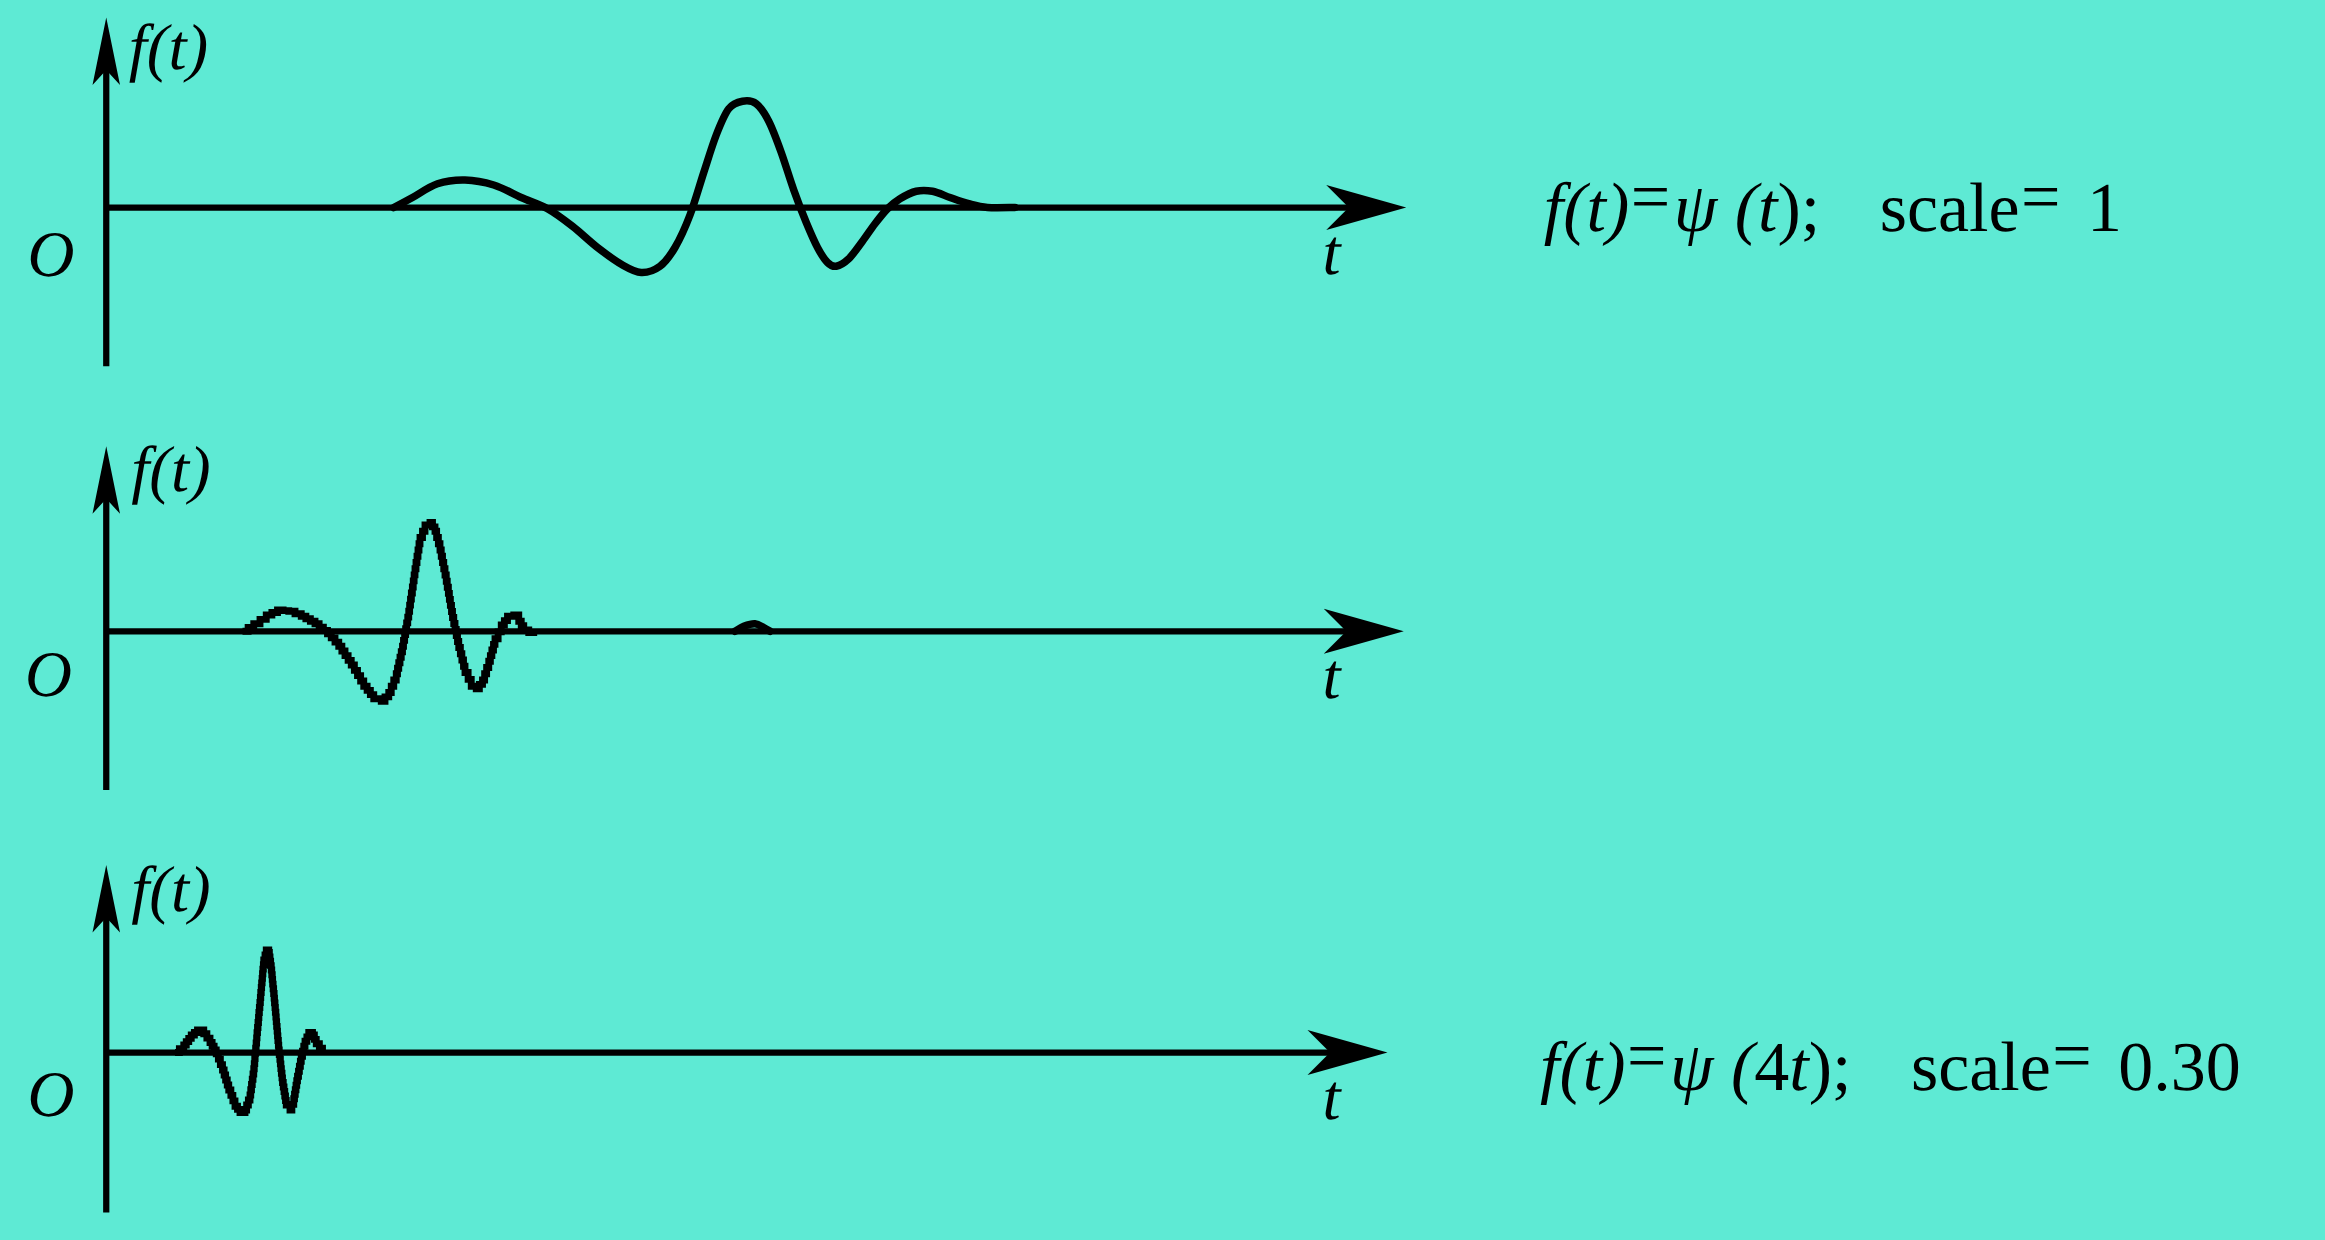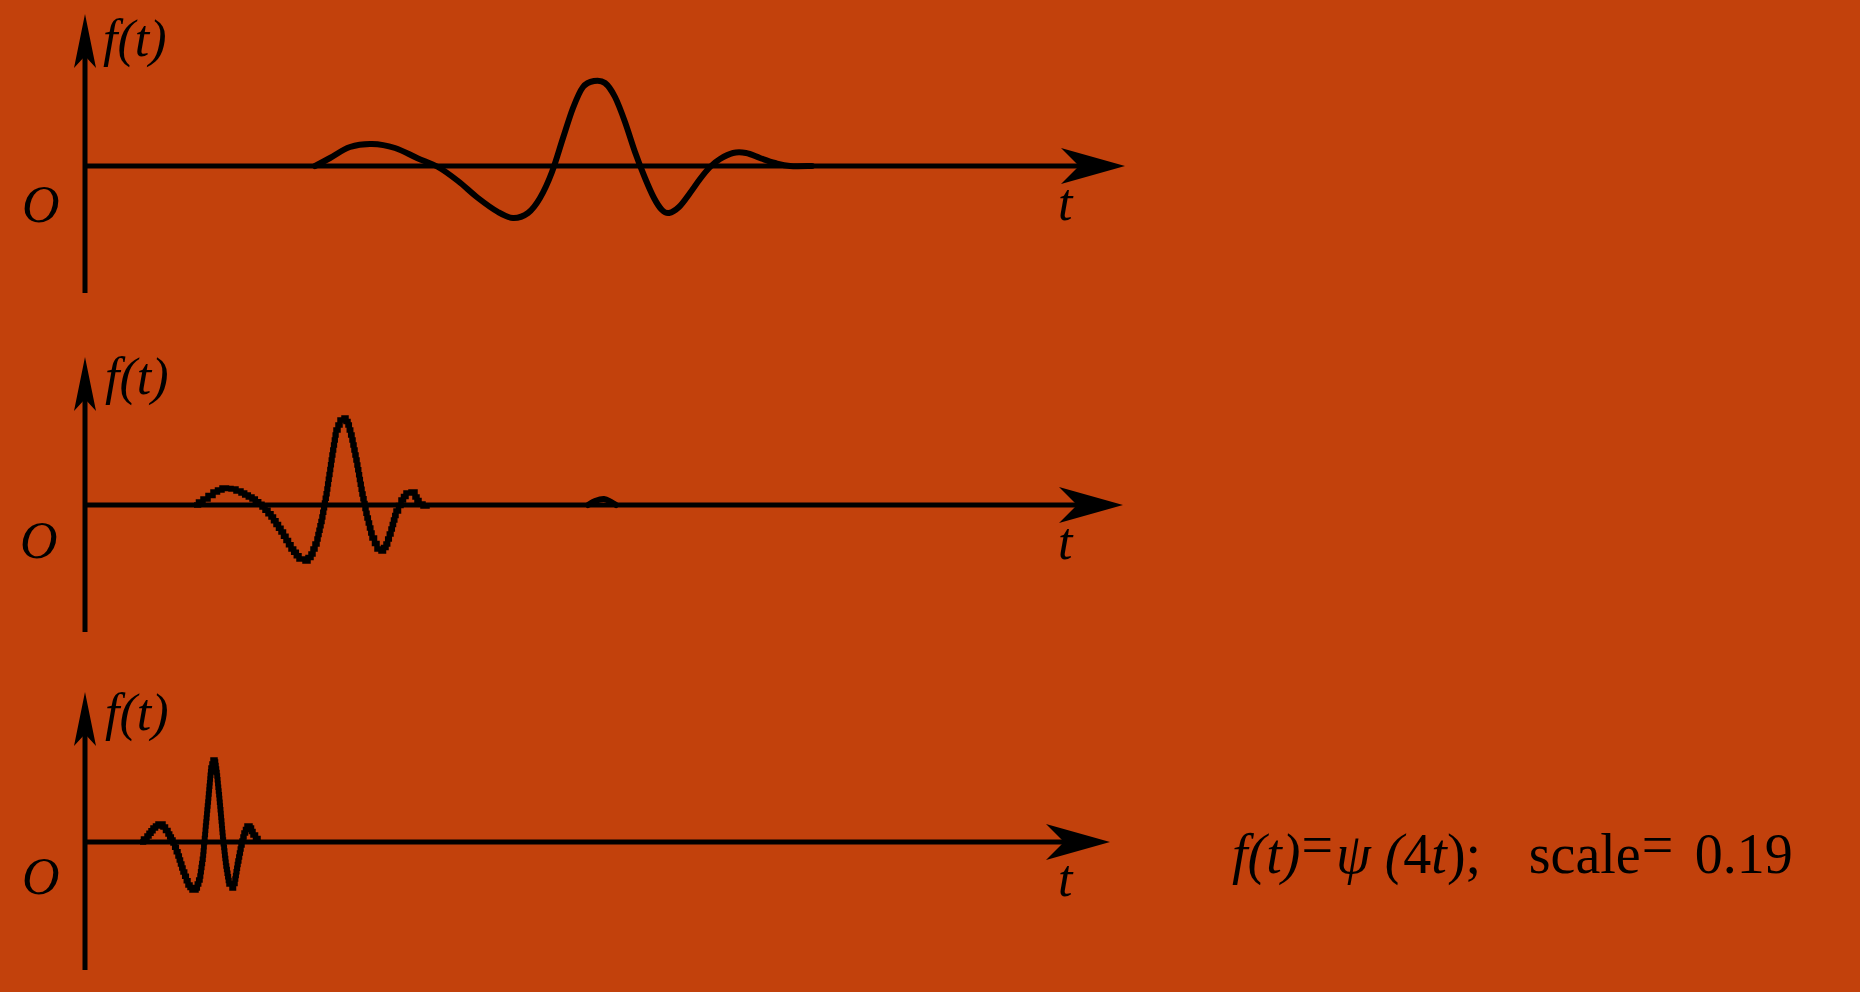--- a/index.html
+++ b/index.html
@@ -1,19 +1,19 @@
 <!DOCTYPE html>
 <html><head>
 <meta charset="utf-8">
 <style>
   html,body{margin:0;padding:0;background:#ffffff;}
   #figure{
     position:relative;
     width:1860px;height:992px;
-    background:#c2410c;
+    background:#5eead4;
     overflow:hidden;
     font-family:"Liberation Serif","DejaVu Serif",serif;
     color:#000;
   }
   #plot-canvas{position:absolute;left:0;top:0;}
   .axis-shaft{stroke:#000;stroke-width:5;}
   .arrowhead{fill:#000;stroke:none;}
   .wave{fill:none;stroke:#000;}
   .wave.smooth{stroke-width:6;stroke-linejoin:round;stroke-linecap:round;}
   .wave.jagged{stroke-width:5.5;stroke-linejoin:miter;stroke-linecap:butt;}
@@ -47,23 +47,24 @@
     <line class="axis-shaft" x1="85" y1="730" x2="85" y2="970"></line>
     <polygon class="arrowhead" points="85,692 74,746 85,734 96,746"></polygon>
     <line class="axis-shaft" x1="85" y1="842" x2="1073" y2="842"></line>
     <polygon class="arrowhead" points="1110,842 1046,824 1064,842 1046,860"></polygon>
     <path class="wave jagged" d="M 140 842 L 143.5 842.0 L 143.5 839.0 L 147.0 839.0 L 147.0 836.0 L 149.0 836.0 L 149.0 833.3 L 151.0 833.3 L 151.0 830.7 L 153.0 830.7 L 153.0 828.0 L 155.5 828.0 L 155.5 826.0 L 158.0 826.0 L 158.0 824.0 L 163.0 824.0 L 163.0 827.0 L 165.5 827.0 L 165.5 830.5 L 168.0 830.5 L 168.0 834.0 L 169.7 834.0 L 169.7 837.0 L 171.3 837.0 L 171.3 840.0 L 173.0 840.0 L 173.0 843.0 L 174.7 843.0 L 174.7 847.3 L 176.3 847.3 L 176.3 851.7 L 178.0 851.7 L 178.0 856.0 L 179.3 856.0 L 179.3 860.0 L 180.5 860.0 L 180.5 864.0 L 181.8 864.0 L 181.8 868.0 L 183.0 868.0 L 183.0 872.0 L 184.7 872.0 L 184.7 876.3 L 186.3 876.3 L 186.3 880.7 L 188.0 880.7 L 188.0 885.0 L 190.0 885.0 L 190.0 887.5 L 192.0 887.5 L 192.0 890.0 L 196.0 890.0 L 196.0 888.0 L 197.3 888.0 L 197.3 884.0 L 198.7 884.0 L 198.7 880.0 L 200.0 880.0 L 200.0 876.0 L 200.6 876.0 L 200.6 871.8 L 201.2 871.8 L 201.2 867.6 L 201.8 867.6 L 201.8 863.4 L 202.4 863.4 L 202.4 859.2 L 203.0 859.2 L 203.0 855.0 L 203.4 855.0 L 203.4 850.9 L 203.8 850.9 L 203.8 846.8 L 204.1 846.8 L 204.1 842.6 L 204.5 842.6 L 204.5 838.5 L 204.9 838.5 L 204.9 834.4 L 205.3 834.4 L 205.3 830.3 L 205.6 830.3 L 205.6 826.1 L 206.0 826.1 L 206.0 822.0 L 206.4 822.0 L 206.4 818.0 L 206.8 818.0 L 206.8 814.0 L 207.1 814.0 L 207.1 810.0 L 207.5 810.0 L 207.5 806.0 L 207.9 806.0 L 207.9 802.0 L 208.3 802.0 L 208.3 798.0 L 208.6 798.0 L 208.6 794.0 L 209.0 794.0 L 209.0 790.0 L 209.3 790.0 L 209.3 786.3 L 209.7 786.3 L 209.7 782.7 L 210.0 782.7 L 210.0 779.0 L 210.3 779.0 L 210.3 775.3 L 210.7 775.3 L 210.7 771.7 L 211.0 771.7 L 211.0 768.0 L 212.0 768.0 L 212.0 764.0 L 213.0 764.0 L 213.0 760.0 L 215.0 760.0 L 215.0 762.0 L 215.5 762.0 L 215.5 765.5 L 216.0 765.5 L 216.0 769.0 L 216.5 769.0 L 216.5 772.5 L 217.0 772.5 L 217.0 776.0 L 217.4 776.0 L 217.4 779.8 L 217.8 779.8 L 217.8 783.5 L 218.1 783.5 L 218.1 787.3 L 218.5 787.3 L 218.5 791.0 L 218.9 791.0 L 218.9 794.8 L 219.3 794.8 L 219.3 798.5 L 219.6 798.5 L 219.6 802.3 L 220.0 802.3 L 220.0 806.0 L 220.3 806.0 L 220.3 809.8 L 220.7 809.8 L 220.7 813.6 L 221.0 813.6 L 221.0 817.3 L 221.3 817.3 L 221.3 821.1 L 221.7 821.1 L 221.7 824.9 L 222.0 824.9 L 222.0 828.7 L 222.3 828.7 L 222.3 832.4 L 222.7 832.4 L 222.7 836.2 L 223.0 836.2 L 223.0 840.0 L 223.4 840.0 L 223.4 843.7 L 223.9 843.7 L 223.9 847.4 L 224.3 847.4 L 224.3 851.1 L 224.7 851.1 L 224.7 854.9 L 225.1 854.9 L 225.1 858.6 L 225.6 858.6 L 225.6 862.3 L 226.0 862.3 L 226.0 866.0 L 226.6 866.0 L 226.6 869.6 L 227.2 869.6 L 227.2 873.2 L 227.8 873.2 L 227.8 876.8 L 228.4 876.8 L 228.4 880.4 L 229.0 880.4 L 229.0 884.0 L 232.0 884.0 L 232.0 888.0 L 233.5 888.0 L 233.5 883.5 L 235.0 883.5 L 235.0 879.0 L 235.6 879.0 L 235.6 875.4 L 236.2 875.4 L 236.2 871.8 L 236.8 871.8 L 236.8 868.2 L 237.4 868.2 L 237.4 864.6 L 238.0 864.6 L 238.0 861.0 L 238.8 861.0 L 238.8 857.0 L 239.5 857.0 L 239.5 853.0 L 240.3 853.0 L 240.3 849.0 L 241.0 849.0 L 241.0 845.0 L 242.0 845.0 L 242.0 841.0 L 243.0 841.0 L 243.0 837.0 L 244.0 837.0 L 244.0 833.0 L 245.5 833.0 L 245.5 829.5 L 247.0 829.5 L 247.0 826.0 L 250.0 826.0 L 250.0 828.0 L 251.5 828.0 L 251.5 831.5 L 253.0 831.5 L 253.0 835.0 L 255.5 835.0 L 255.5 838.5 L 258.0 838.5 L 258.0 842.0"></path>
   </svg>
 
   <div class="axis-label" style="left:103px;top:12px;">f(t)</div>
   <div class="axis-label" style="left:22px;top:178px;">O</div>
   <div class="axis-label" style="left:1058px;top:176px;">t</div>
+  <div class="equation" style="left:1235px;top:138px;"><span class="it">f(t)</span><span class="eq-raised">=</span><span class="it">ψ (</span><span></span><span class="it">t</span><span>);</span><span class="scale-word">scale</span><span class="eq-raised">=</span><span class="scale-value">1</span></div>
 
   <div class="axis-label" style="left:105px;top:350px;">f(t)</div>
   <div class="axis-label" style="left:20px;top:514px;">O</div>
   <div class="axis-label" style="left:1058px;top:515px;">t</div>
 
   <div class="axis-label" style="left:105px;top:686px;">f(t)</div>
   <div class="axis-label" style="left:22px;top:850px;">O</div>
   <div class="axis-label" style="left:1058px;top:852px;">t</div>
-  <div class="equation" style="left:1232px;top:825px;"><span class="it">f(t)</span><span class="eq-raised">=</span><span class="it">ψ (</span><span>4</span><span class="it">t</span><span>);</span><span class="scale-word">scale</span><span class="eq-raised">=</span><span class="scale-value">0.19</span></div>
+  <div class="equation" style="left:1232px;top:825px;"><span class="it">f(t)</span><span class="eq-raised">=</span><span class="it">ψ (</span><span>4</span><span class="it">t</span><span>);</span><span class="scale-word">scale</span><span class="eq-raised">=</span><span class="scale-value">0.30</span></div>
 
 </div>
 
 </body></html>

